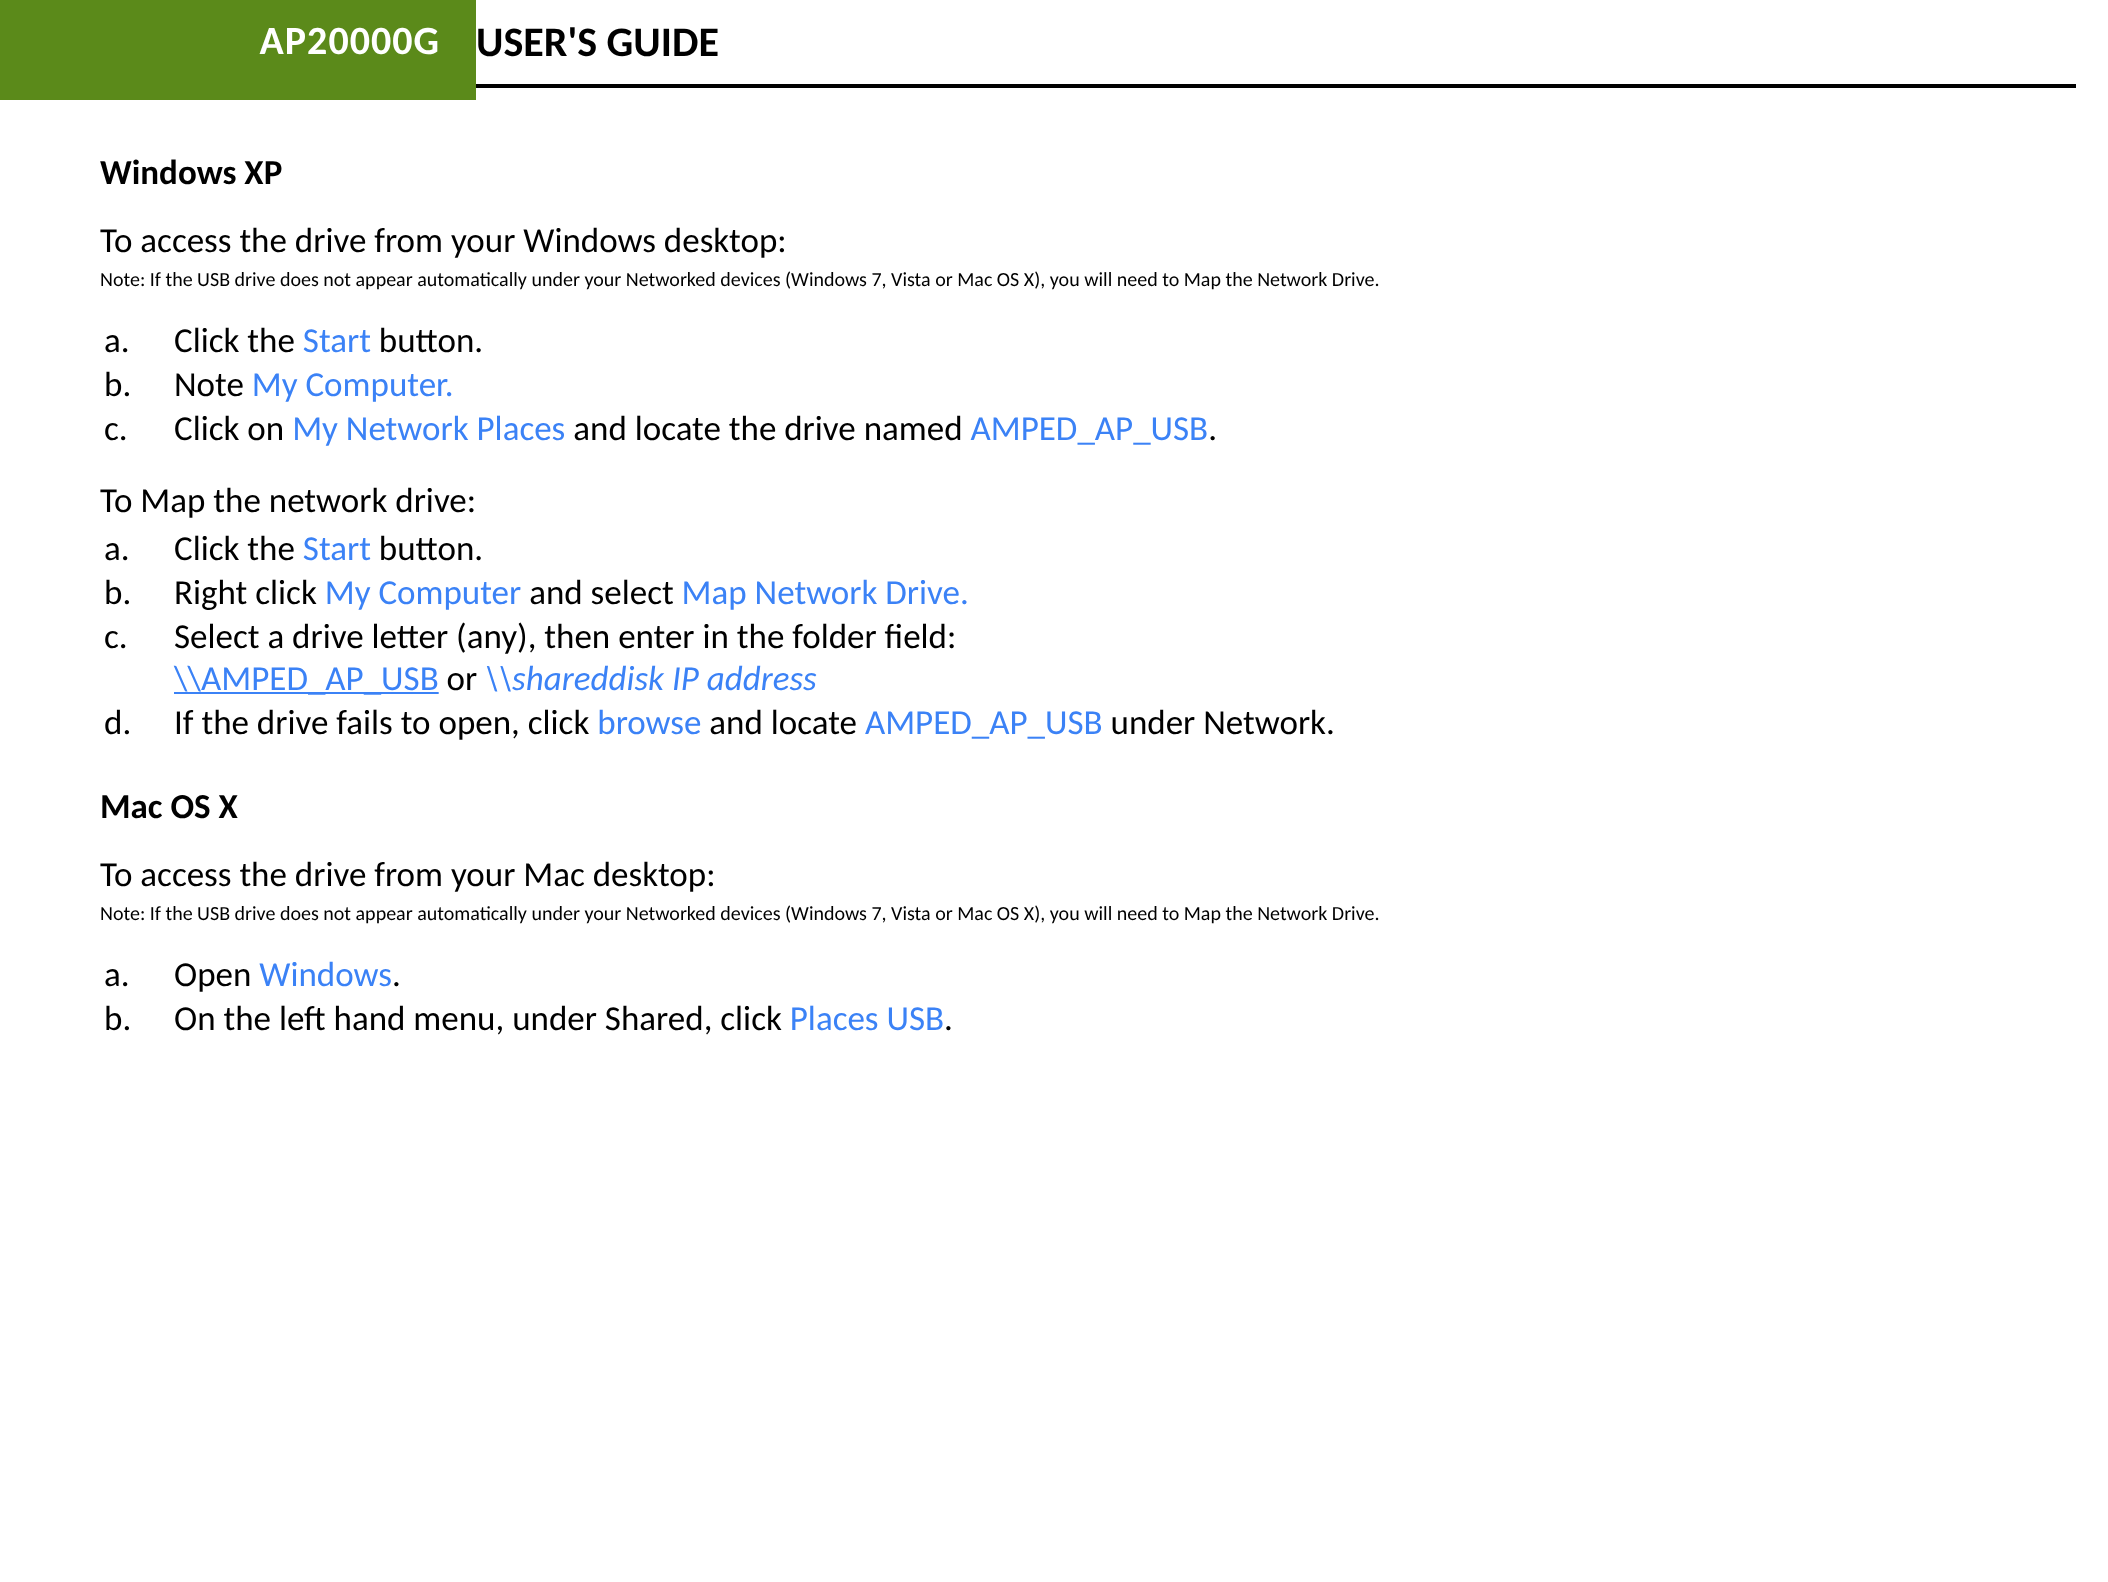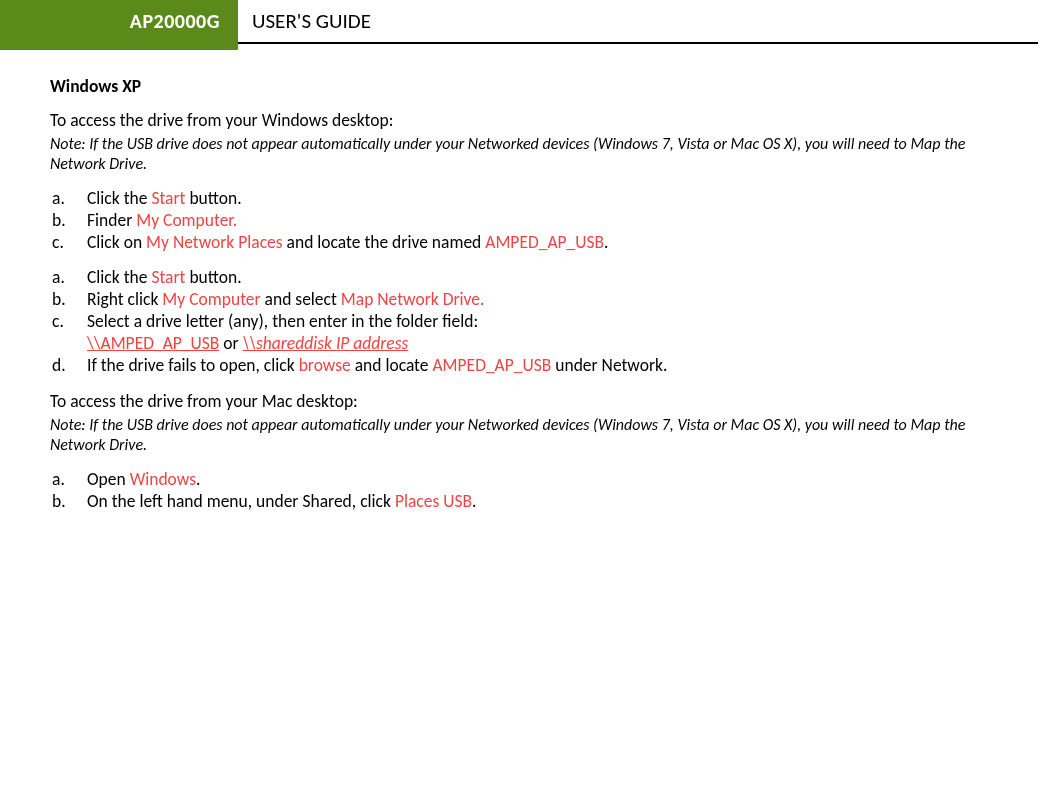--- a/index.html
+++ b/index.html
@@ -1,29 +1,29 @@
 <!DOCTYPE html>
 <html><head>
 <meta charset="utf-8">
 <style>
   body { margin:0; font-family:Calibri,Arial,sans-serif; color:#000; background:#fff; width:1054px; }
   .page { position:relative; min-height:791px; padding:0 0 60px 0; }
   .header-bar { display:flex; align-items:center; height:42px; border-bottom:2px solid #000; margin:0 16px 0 0; }
   .header-model { background:#5b8a1a; color:#fff; font-weight:bold; font-size:20px; padding:0 18px 0 0; height:58px; display:flex; align-items:center; width:220px; justify-content:flex-end; letter-spacing:0.5px; }
-  .header-title { font-weight:normal; font-size:21px; padding-left:14px; }
+  .header-title { font-weight:bold; font-size:21px; }
   .content { padding:32px 37px 0 50px; font-size:17.5px; line-height:1.25; }
   .section-title { font-weight:bold; margin:0 0 8px 0; }
   .intro { margin:12px 0 2px 0; }
-  .note { font-size:16px; margin:0 0 14px 0;font-style:italic; }
+  .note { font-size:10px; margin:0 0 14px 0; }
   .list { margin:0 0 14px 0; }
   .list-row { display:flex; }
   .list-marker { width:35px; flex:0 0 35px; padding-left:2px; }
   .list-body { flex:1; }
-  .olv { color:#ef4444; } 
-  .ital { font-style:italic;text-decoration:underline; }
+  .olv { color:#3b82f6; } 
+  .ital { font-style:italic; }
   .indent-line { padding-left:0; }
 </style>
 </head>
 <body>
 
 <div class="page">
   <div class="header-bar">
     <div class="header-model">AP20000G</div>
     <div class="header-title">USER'S GUIDE</div>
   </div>
@@ -37,31 +37,32 @@
     <div class="list">
       <div class="list-row">
         <div class="list-marker">a.</div>
         <div class="list-body">
           <span>Click the </span><span class="olv">Start</span><span> button.</span>
         </div>
       </div>
       <div class="list-row">
         <div class="list-marker">b.</div>
         <div class="list-body">
-          <span>Finder </span><span class="olv">My Computer.</span>
+          <span>Note </span><span class="olv">My Computer.</span>
         </div>
       </div>
       <div class="list-row">
         <div class="list-marker">c.</div>
         <div class="list-body">
           <span>Click on </span><span class="olv">My Network Places</span><span> and locate the drive named </span><span class="olv">AMPED_AP_USB</span><span>.</span>
         </div>
       </div>
     </div>
 
+    <p class="intro">To Map the network drive:</p>
 
     <div class="list">
       <div class="list-row">
         <div class="list-marker">a.</div>
         <div class="list-body">
           <span>Click the </span><span class="olv">Start</span><span> button.</span>
         </div>
       </div>
       <div class="list-row">
         <div class="list-marker">b.</div>
@@ -79,20 +80,21 @@
         </div>
       </div>
       <div class="list-row">
         <div class="list-marker">d.</div>
         <div class="list-body">
           <span>If the drive fails to open, click </span><span class="olv">browse</span><span> and locate </span><span class="olv">AMPED_AP_USB</span><span> under Network.</span>
         </div>
       </div>
     </div>
 
+    <p class="section-title" style="margin-top:20px;">Mac OS X</p>
     <p class="intro">To access the drive from your Mac desktop:</p>
     <p class="note">Note: If the USB drive does not appear automatically under your Networked devices (Windows 7, Vista or Mac OS X), you will need to Map the Network Drive.</p>
 
     <div class="list">
       <div class="list-row">
         <div class="list-marker">a.</div>
         <div class="list-body">
           <span>Open </span><span class="olv">Windows</span><span>.</span>
         </div>
       </div>

